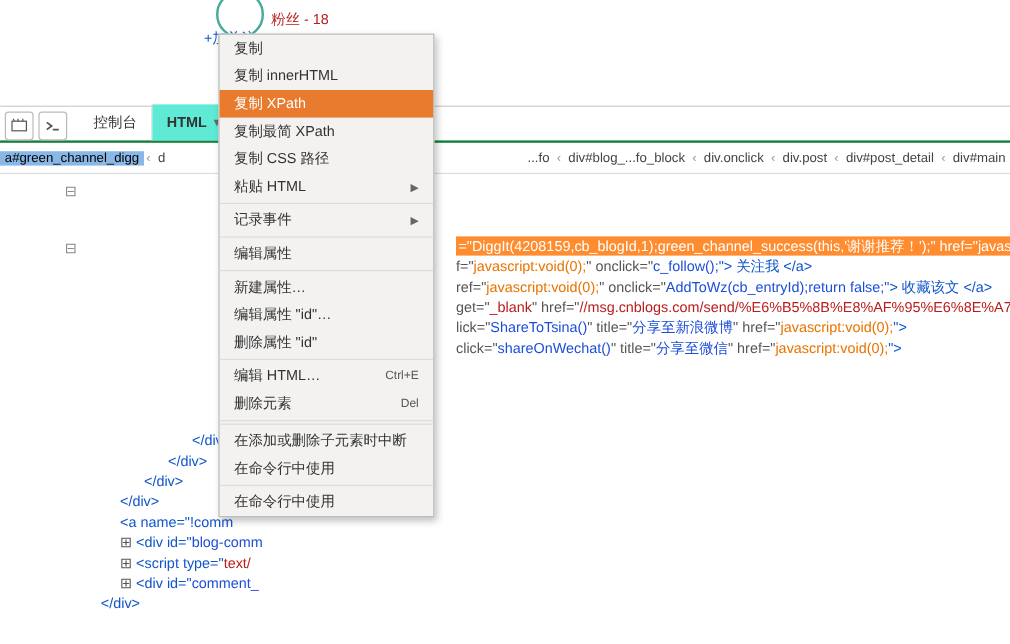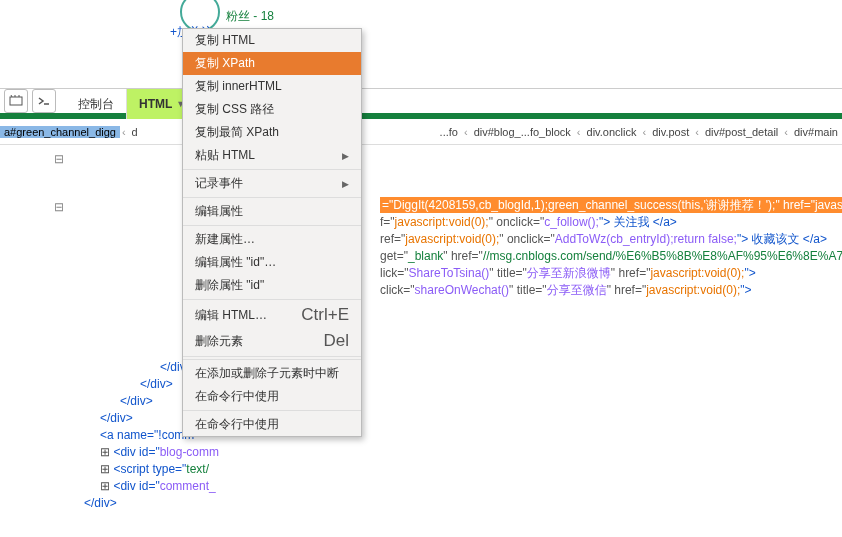--- a/index.html
+++ b/index.html
@@ -1,50 +1,50 @@
 <!DOCTYPE html>
 <html><head>
 <meta charset="utf-8">
 <style>
 * { margin: 0; padding: 0; box-sizing: border-box; font-family: Arial, "Microsoft YaHei", sans-serif; }
 body { font-size: 12px; background: #fff; position: relative; }
 .top-area { height: 88px; position: relative; padding-left: 170px; }
 .avatar-ring { position: absolute; left: 180px; top: -8px; width: 40px; height: 40px; border: 2px solid #4a9; border-radius: 50%; }
-.fans { position: absolute; left: 226px; top: 8px; color: #15803d; }
+.fans { position: absolute; left: 226px; top: 8px; color: #b91c1c; }
 .follow { position: absolute; left: 170px; top: 24px; color: #15c; }
 .devtools { border-top: 1px solid #ccc; }
-.tabs { display: flex; align-items: flex-start; height: 30px; border-bottom: 6px solid #15803d; padding-left: 4px; }
+.tabs { display: flex; align-items: flex-end; height: 30px; border-bottom: 2px solid #15803d; padding-left: 4px; }
 .icon-btn { width: 24px; height: 24px; display: flex; align-items: center; justify-content: center; border: 1px solid #bbb; border-radius: 3px; margin-right: 4px; color: #555; }
 .tab { padding: 0 12px; height: 30px; display: flex; align-items: center; color: #333; border-right: 1px solid #ddd; }
-.tab-active { background: #bef264; font-weight: bold; }
+.tab-active { background: #5eead4; font-weight: bold; }
 .chev { margin-left: 4px; font-size: 9px; color: #666; }
 .breadcrumb { display: flex; align-items: center; height: 26px; border-bottom: 1px solid #ddd; font-size: 11px; color: #444; overflow: hidden; }
 .crumb { padding: 0 4px; white-space: nowrap; display: flex; align-items: center; }
 .crumb-sel { background: #8ab8e6; color: #000; }
 .angle { color: #999; padding: 0 2px; }
 .crumb-spacer { flex: 1; }
 .code-area { font-family: Menlo, Consolas, monospace; font-size: 12px; line-height: 17px; padding: 6px 0 6px 50px; color: #0b5394; position: relative; }
 .code-area .tw { position: absolute; left: 54px; display: inline-block; width: 10px; text-align: center; color: #888; cursor: pointer; }
 .line { white-space: pre; padding-left: 18px; }
 .indent1 { padding-left: 50px; }
 .indent2 { padding-left: 70px; }
 .indent3 { padding-left: 90px; }
 .indent4 { padding-left: 110px; }
 .hl-line { background: #ff8c2e; color: #fff; display: inline; padding: 1px 2px; }
 .t-blue { color: #15c; }
-.t-red { color: #8b5cf6; }
-.t-green { color: #15803d; }
+.t-red { color: #1d4ed8; }
+.t-green { color: #b91c1c; }
 .t-ornglnk { color: #e87400; }
 .t-gray { color: #555; }
 .ctx-menu { position: absolute; left: 182px; top: 28px; width: 180px; background: #f3f2f1; border: 1px solid #bbb; box-shadow: 2px 3px 6px rgba(0,0,0,0.25); font-size: 12px; color: #333; }
 .ctx-item { padding: 3px 12px; display: flex; justify-content: space-between; align-items: center; }
 .ctx-item.highlight { background: #e87b2e; color: #fff; }
 .ctx-sep { border-top: 1px solid #ddd; margin: 2px 0; }
 .ctx-sub { color: #666; font-size: 9px; }
-.ctx-kbd { color: #555; font-size: 17px; }
+.ctx-kbd { color: #555; font-size: 10px; }
 </style>
 </head>
 <body>
 
 <div class="top-area">
   <div class="avatar-ring"></div>
   <span class="fans">粉丝 - 18</span>
   <a class="follow">+加关注</a>
 </div>
 
@@ -107,25 +107,25 @@
     <div class="line indent1 t-blue">&lt;/div&gt;</div>
     <div class="line indent1"><span class="t-blue">&lt;a name="!comm</span></div>
     <div class="line indent1"><span class="t-gray" style="cursor:pointer">⊞ </span><span class="t-blue">&lt;div id="</span><span class="t-red">blog-comm</span></div>
     <div class="line indent1"><span class="t-gray" style="cursor:pointer">⊞ </span><span class="t-blue">&lt;script type="</span><span class="t-green">text/</span></div>
     <div class="line indent1"><span class="t-gray" style="cursor:pointer">⊞ </span><span class="t-blue">&lt;div id="</span><span class="t-red">comment_</span></div>
     <div class="line t-blue" style="padding-left:34px">&lt;/div&gt;</div>
   </div>
 </div>
 
 <div class="ctx-menu">
-  <div class="ctx-item">复制 HTML</div>
+  <div class="ctx-item">复制</div>
+  <div class="ctx-item">复制 innerHTML</div>
   <div class="ctx-item highlight">复制 XPath</div>
-  <div class="ctx-item">复制 innerHTML</div>
+  <div class="ctx-item">复制最简 XPath</div>
   <div class="ctx-item">复制 CSS 路径</div>
-  <div class="ctx-item">复制最简 XPath</div>
   <div class="ctx-item">
       <span>粘贴 HTML</span>
       <span class="ctx-sub">▶</span>
     </div>
   <div class="ctx-sep"></div>
   <div class="ctx-item">
       <span>记录事件</span>
       <span class="ctx-sub">▶</span>
     </div>
   <div class="ctx-sep"></div>

